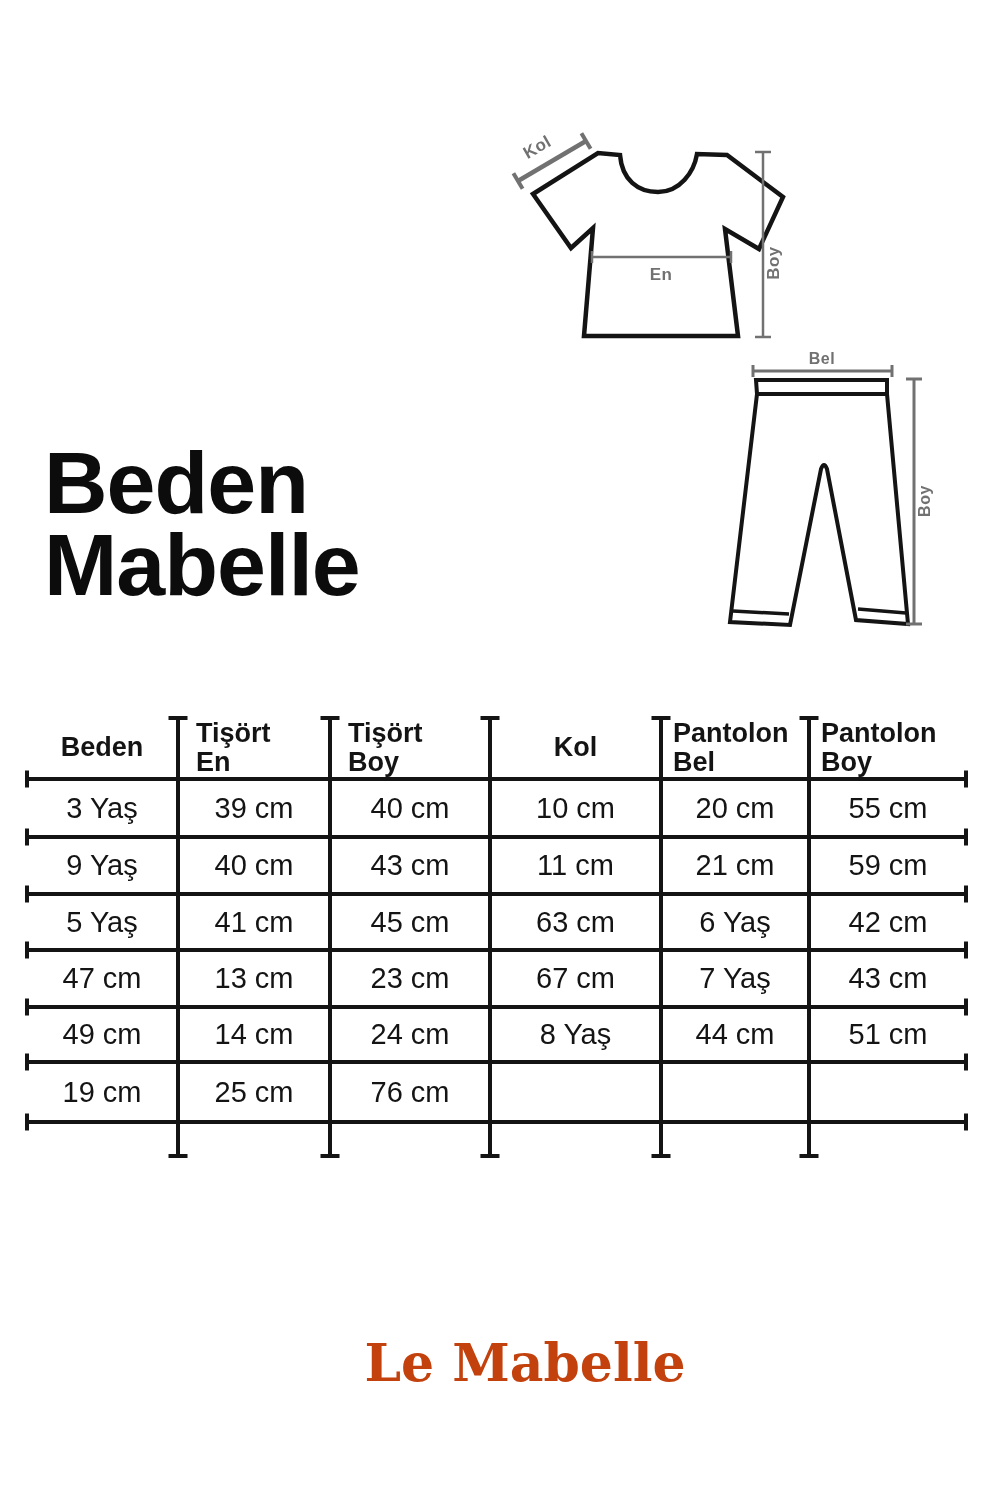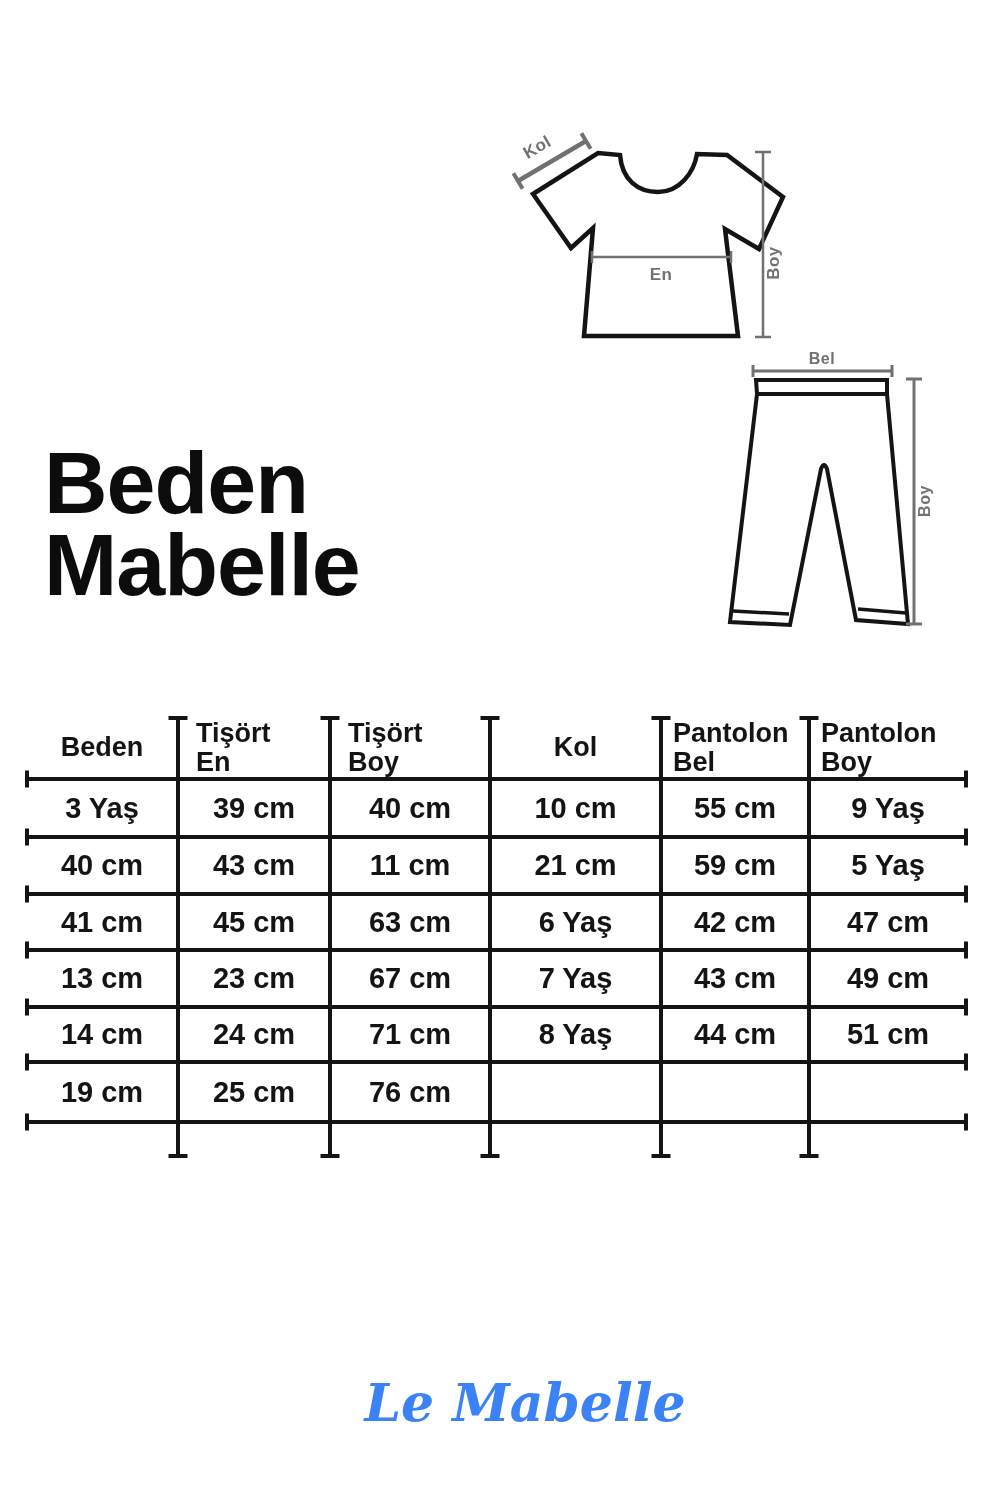--- a/index.html
+++ b/index.html
@@ -38,21 +38,21 @@
   }
   .th{
     display:flex;flex-direction:column;justify-content:center;
     font-size:27px;font-weight:700;line-height:29px;color:#141414;
   }
   .th.center{align-items:center;text-align:center;}
   .th.pad18{padding-left:18px;}
   .th.pad12{padding-left:12px;}
   .td{
     display:flex;align-items:center;justify-content:center;
-    font-size:29px;font-weight:700;color:#141414;
+    font-size:29px;font-weight:400;color:#141414;
   }
 
   
   .vline{
     position:absolute;top:716px;width:4px;height:442px;background:#141414;
   }
   .vline::before,.vline::after{
     content:"";position:absolute;left:50%;transform:translateX(-50%);
     width:19px;height:4px;background:#141414;
   }
@@ -63,23 +63,23 @@
   }
   .hline::before,.hline::after{
     content:"";position:absolute;top:50%;transform:translateY(-50%);
     width:4px;height:17px;background:#141414;
   }
   .hline::before{left:-1px;}
   .hline::after{right:-1px;}
 
   
   .logo{
-    position:absolute;top:1372px;left:525px;transform:translateX(-50%);
-    font-family:"DejaVu Serif",serif;font-style:italic;font-weight:700;
-    font-size:52px;color:#3b82f6;white-space:nowrap;
+    position:absolute;top:1332px;left:525px;transform:translateX(-50%);
+    font-family:"DejaVu Serif",serif;font-weight:700;
+    font-size:52px;color:#c2410c;white-space:nowrap;
   }
 </style>
 </head>
 <body>
 
 <div class="page">
 
   <svg class="diagram-svg" width="1000" height="700" viewBox="0 0 1000 700">
 
     <g>
@@ -175,20 +175,21 @@
     </div>
     <div class="th pad12">
       <span>Pantolon</span>
         <span>Boy</span>
     </div>
 
     <div class="td">3 Yaş</div>
     <div class="td">39 cm</div>
     <div class="td">40 cm</div>
     <div class="td">10 cm</div>
+    <div class="td">20 cm</div>
     <div class="td">55 cm</div>
 
     <div class="td">9 Yaş</div>
     <div class="td">40 cm</div>
     <div class="td">43 cm</div>
     <div class="td">11 cm</div>
     <div class="td">21 cm</div>
     <div class="td">59 cm</div>
 
     <div class="td">5 Yaş</div>
@@ -201,21 +202,20 @@
     <div class="td">47 cm</div>
     <div class="td">13 cm</div>
     <div class="td">23 cm</div>
     <div class="td">67 cm</div>
 
     <div class="td">7 Yaş</div>
     <div class="td">43 cm</div>
     <div class="td">49 cm</div>
     <div class="td">14 cm</div>
     <div class="td">24 cm</div>
-    <div class="td">71 cm</div>
 
     <div class="td">8 Yaş</div>
     <div class="td">44 cm</div>
     <div class="td">51 cm</div>
     <div class="td">19 cm</div>
     <div class="td">25 cm</div>
     <div class="td">76 cm</div>
   </div>
 
   <div class="logo">Le Mabelle</div>

